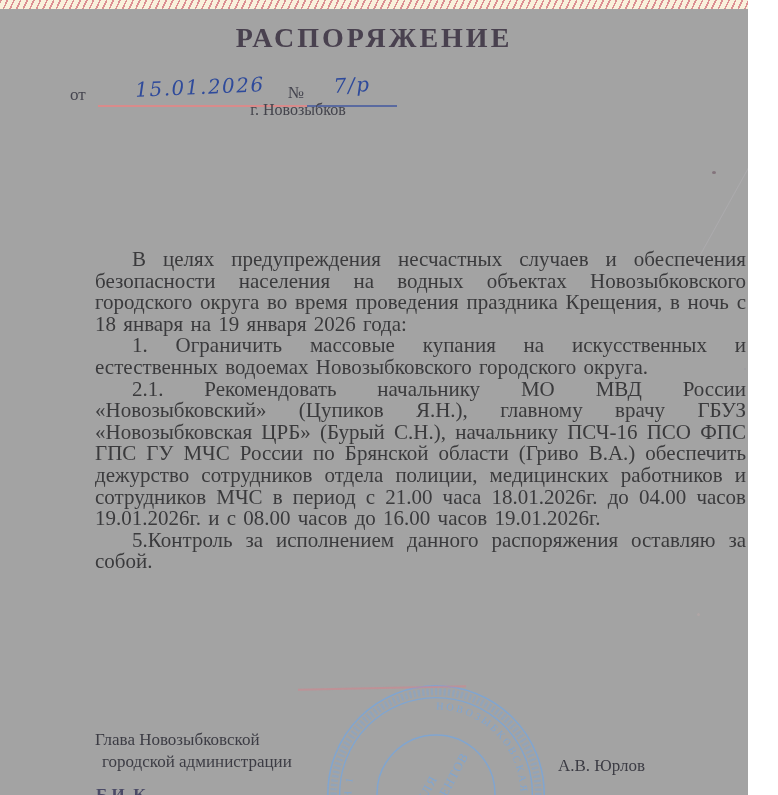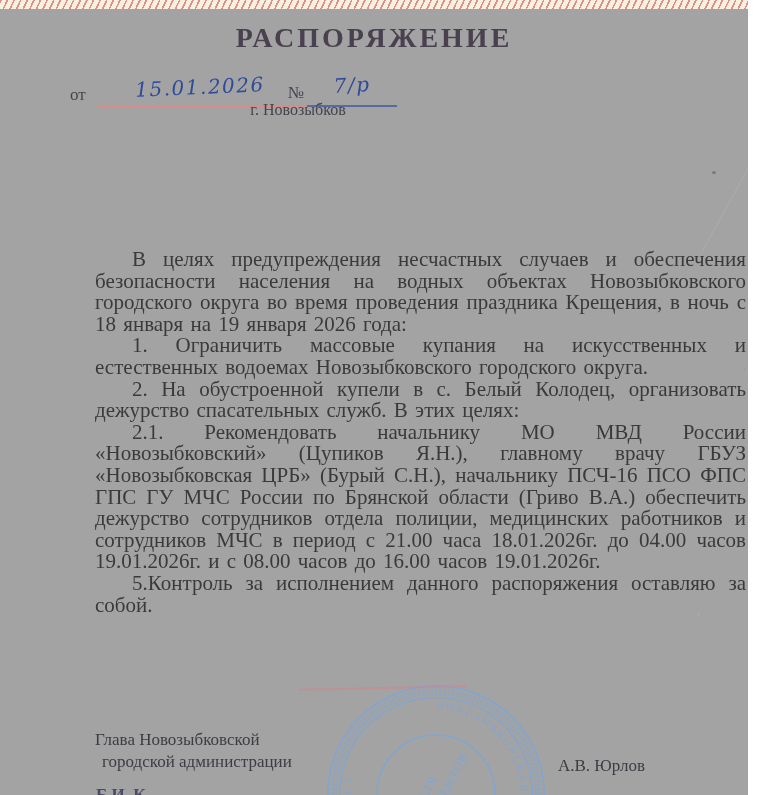--- a/index.html
+++ b/index.html
@@ -74,21 +74,20 @@
     <span class="uline-num"></span>
     <span class="hand num-hand">7/р</span>
   </div>
 
   <div class="place-line">г. Новозыбков</div>
 
 
   <div class="doc-body">
       <p>В целях предупреждения  несчастных случаев и обеспечения безопасности населения на водных объектах Новозыбковского городского округа во время проведения праздника Крещения, в ночь с 18 января на 19 января 2026 года:</p>
       <p>1. Ограничить массовые купания на искусственных и естественных водоемах Новозыбковского городского округа.</p>
-      <p>2. На обустроенной купели в с. Белый Колодец, организовать дежурство спасательных служб.  В этих целях:</p>
       <p>2.1. Рекомендовать начальнику МО МВД России «Новозыбковский» (Цупиков Я.Н.), главному врачу ГБУЗ «Новозыбковская ЦРБ» (Бурый С.Н.), начальнику ПСЧ-16 ПСО ФПС ГПС ГУ МЧС России по Брянской области (Гриво В.А.) обеспечить дежурство сотрудников отдела полиции, медицинских работников и сотрудников МЧС в период с 21.00 часа 18.01.2026г. до 04.00 часов 19.01.2026г. и с 08.00 часов до 16.00 часов 19.01.2026г.</p>
       <p>5.Контроль за исполнением данного распоряжения оставляю за собой.</p>
     </div>
 
   <div class="sig-left">
     <div class="l1">Глава Новозыбковской</div>
     <div class="l2">городской администрации</div>
   </div>
   <div class="sig-name">А.В. Юрлов</div>
 

